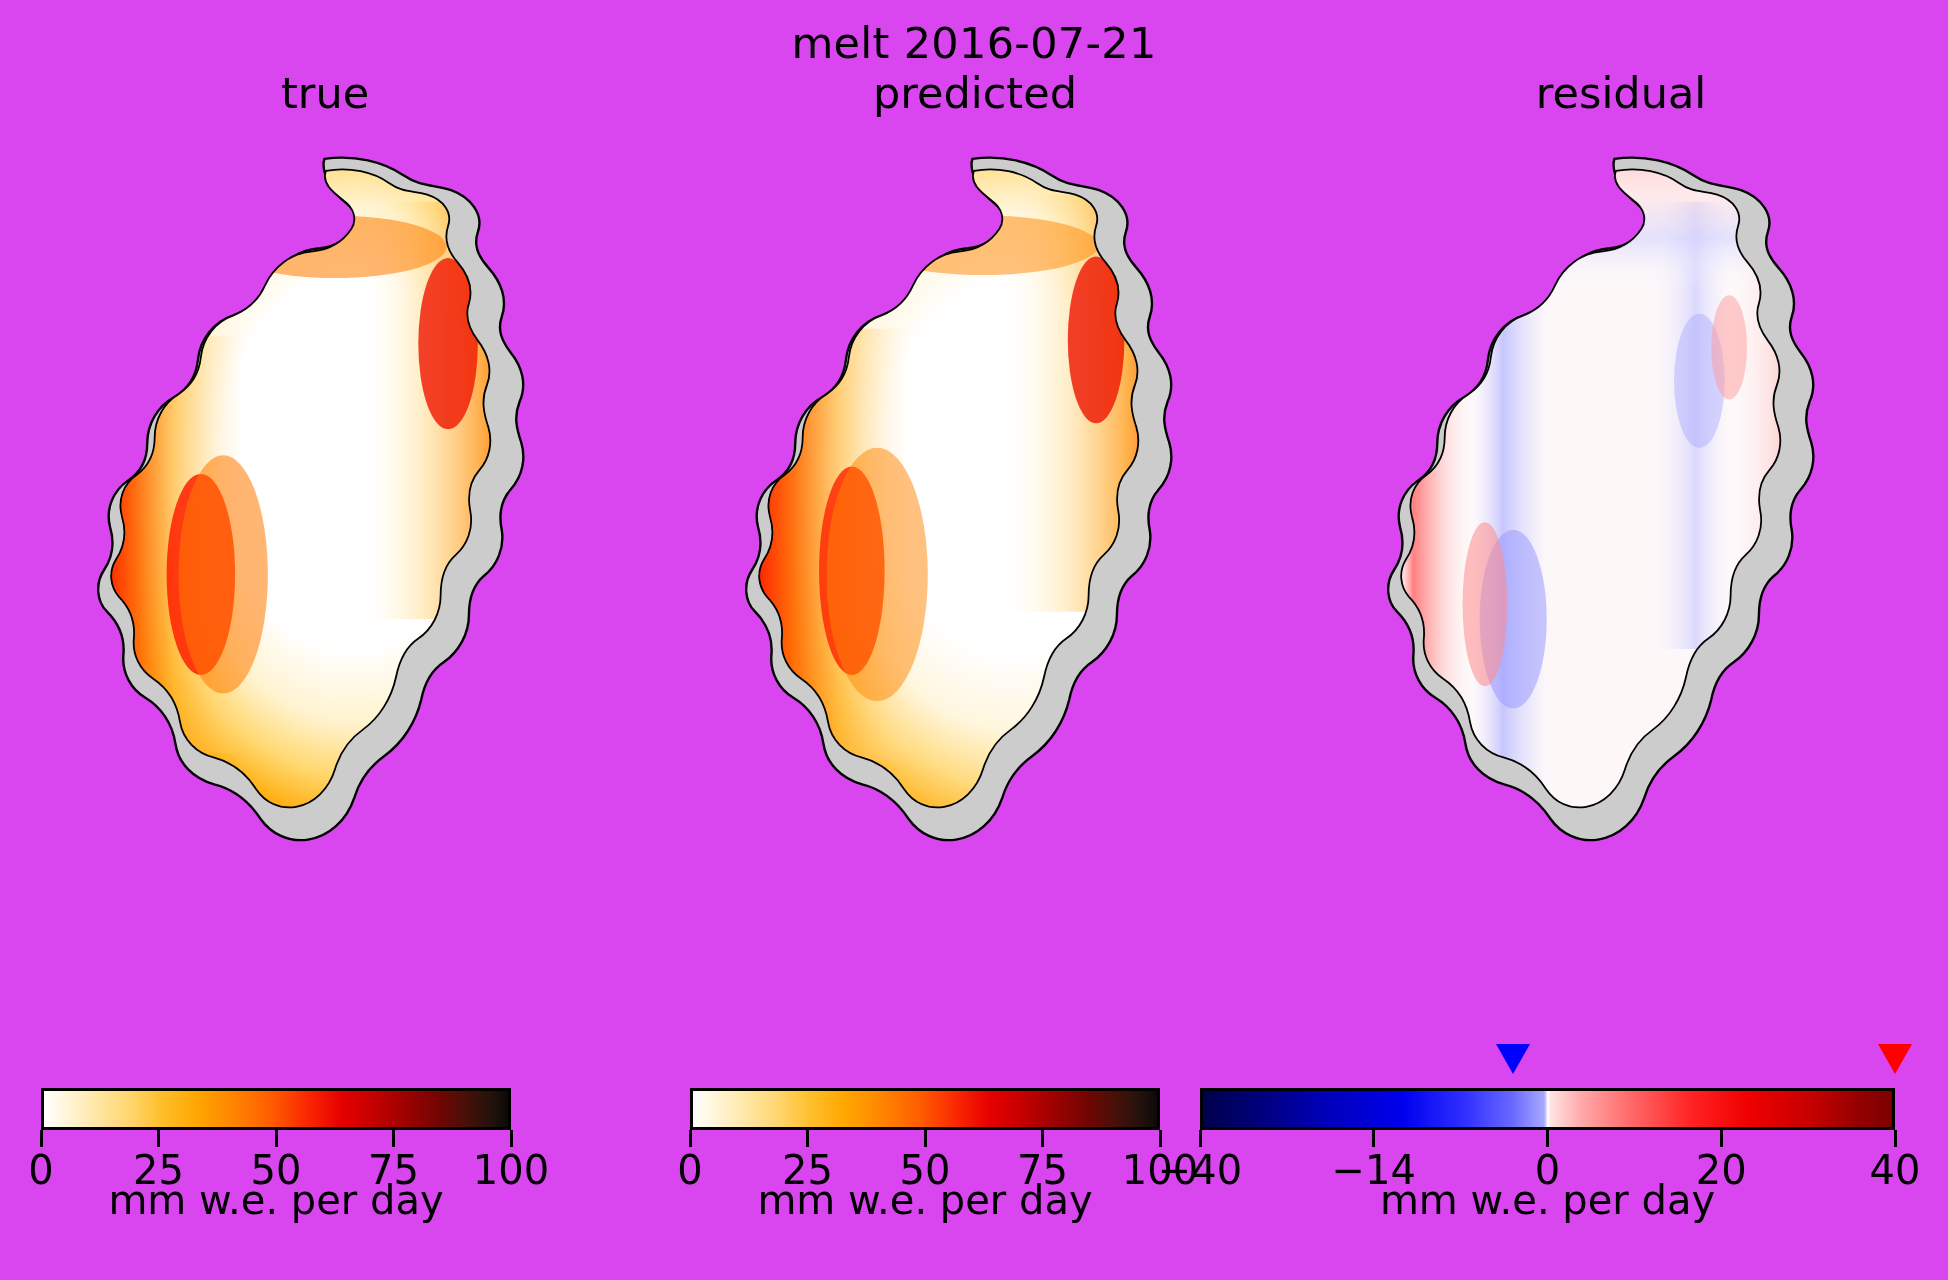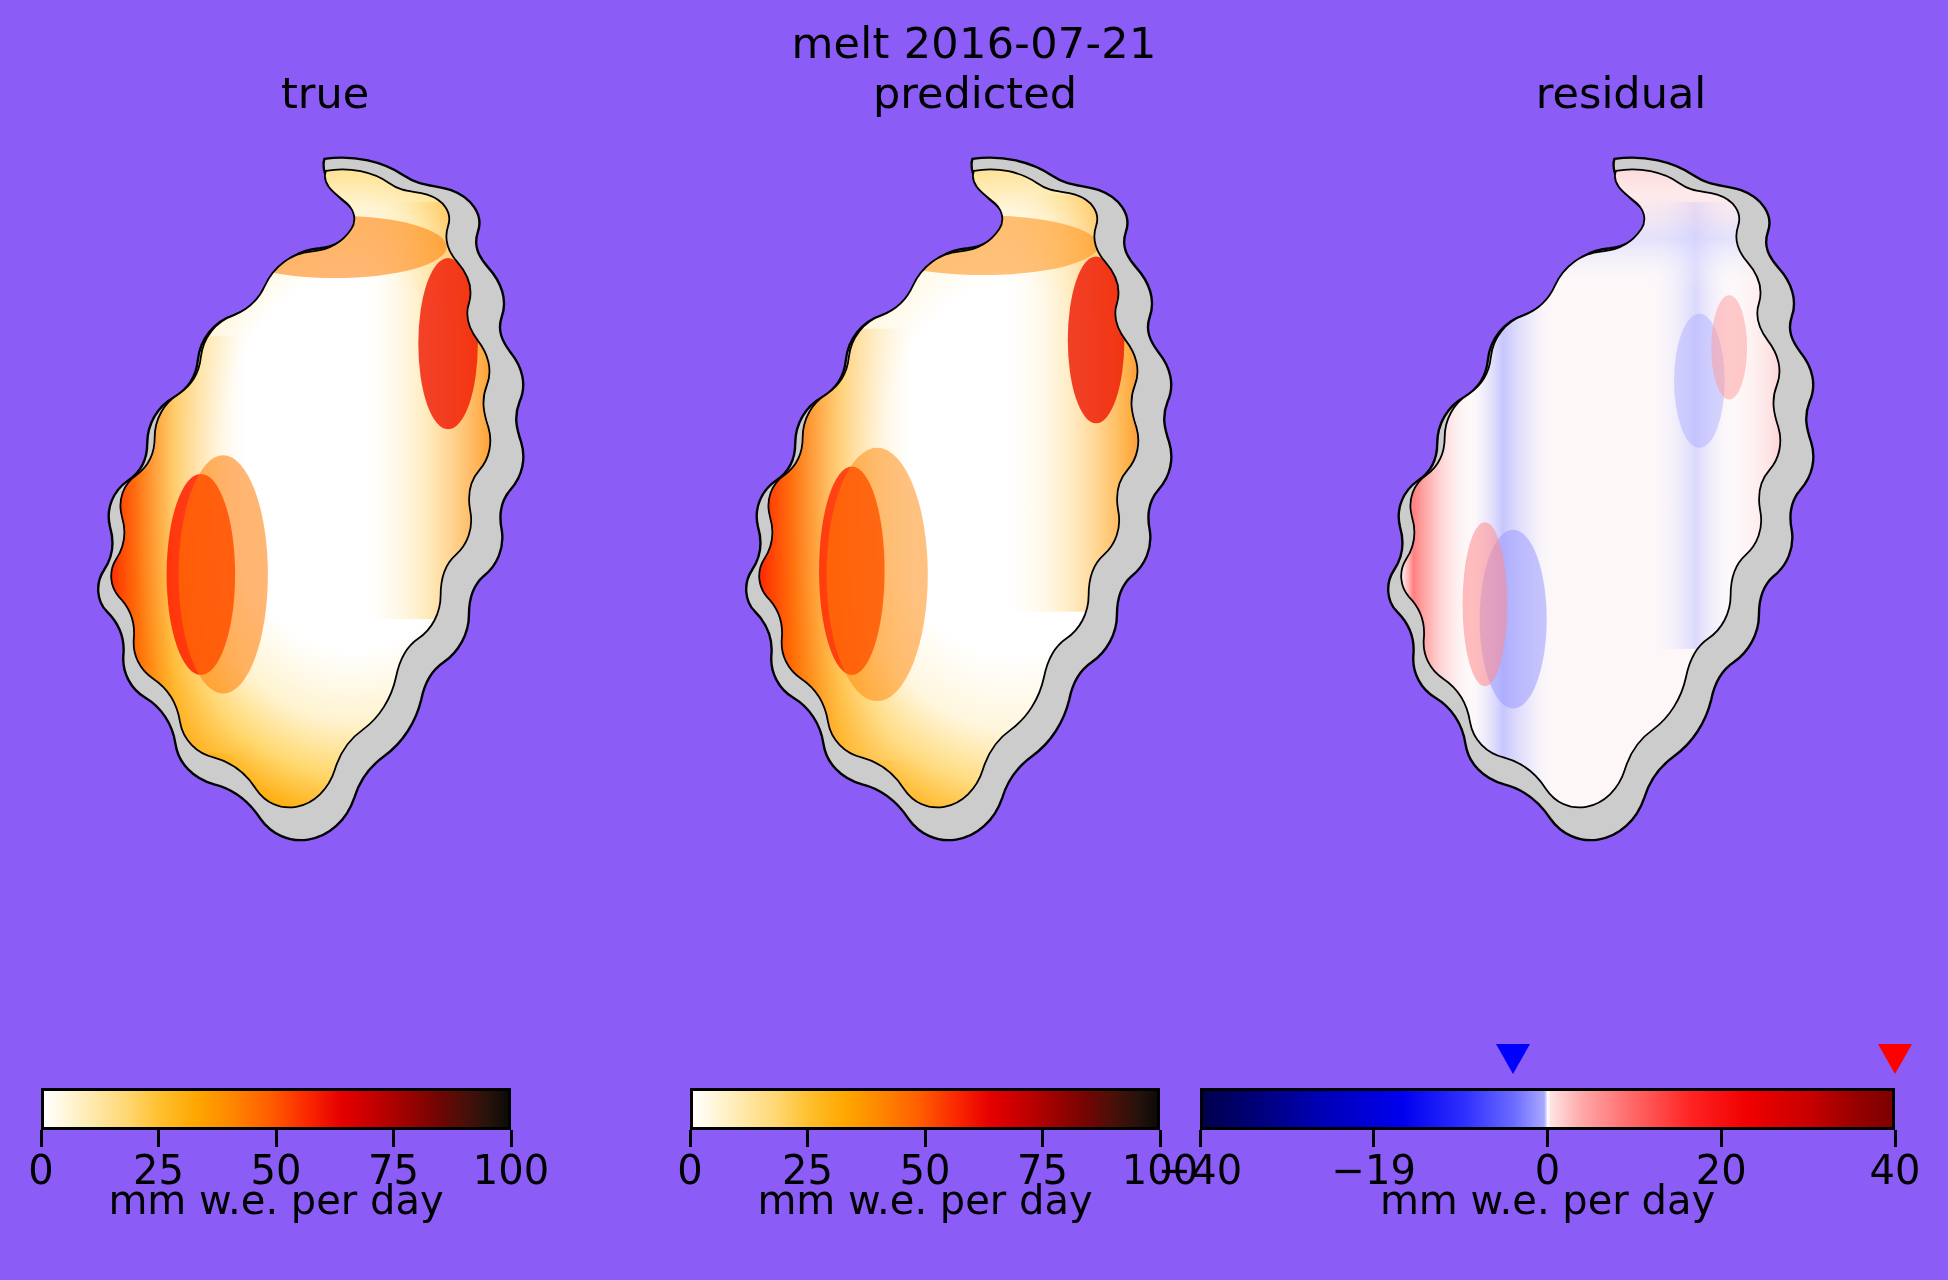--- a/index.html
+++ b/index.html
@@ -1,18 +1,18 @@
 <!DOCTYPE html>
 <html><head>
 <meta charset="utf-8">
 <style>
   html,body{margin:0;padding:0;background:#ffffff;}
   body{width:1948px;height:1280px;overflow:hidden;
        font-family:"DejaVu Sans","Liberation Sans",sans-serif;color:#000;}
-  #figure{position:relative;width:1948px;height:1280px;background:#8b5cf6;}
+  #figure{position:relative;width:1948px;height:1280px;background:#d946ef;}
 
   .suptitle{position:absolute;left:0;width:1948px;text-align:center;
             font-size:43px;line-height:1;letter-spacing:0.3px;}
   .paneltitle{position:absolute;text-align:center;font-size:43px;line-height:1;}
 
   .panel{position:absolute;overflow:hidden;}
   .panel svg{display:block;}
 
   
   .cbwrap{position:absolute;}
@@ -273,21 +273,21 @@
     <div class="marker blue" style="left:45%;top:-44px;"></div>
     <div class="marker red" style="left:100%;top:-44px;"></div>
     <div class="cbar cb-seismic" style="width:695px;"></div>
     <div class="ticks">
       <div class="tick" style="left:0%"></div>
       <div class="tick" style="left:25%"></div>
       <div class="tick" style="left:50%"></div>
       <div class="tick" style="left:75%"></div>
       <div class="tick" style="left:100%"></div>
       <div class="ticklabel" style="left:0%">−40</div>
-      <div class="ticklabel" style="left:25%">−19</div>
+      <div class="ticklabel" style="left:25%">−14</div>
       <div class="ticklabel" style="left:50%">0</div>
       <div class="ticklabel" style="left:75%">20</div>
       <div class="ticklabel" style="left:100%">40</div>
     </div>
     <div class="cblabel">mm w.e. per day</div>
   </div>
 
 </div>
 
 </body></html>

